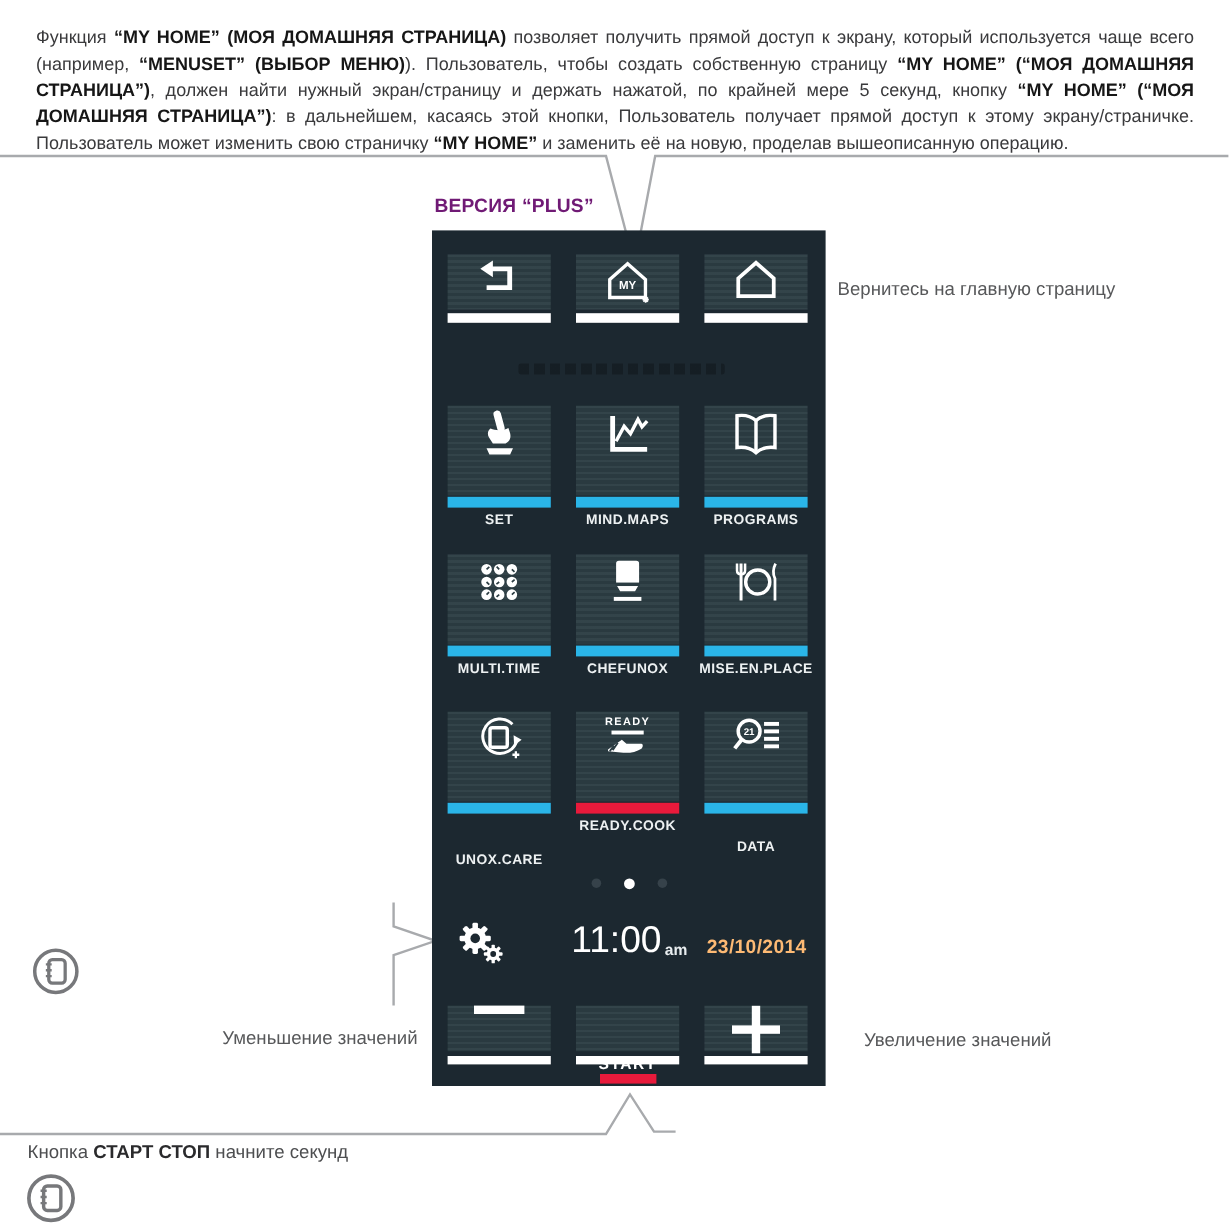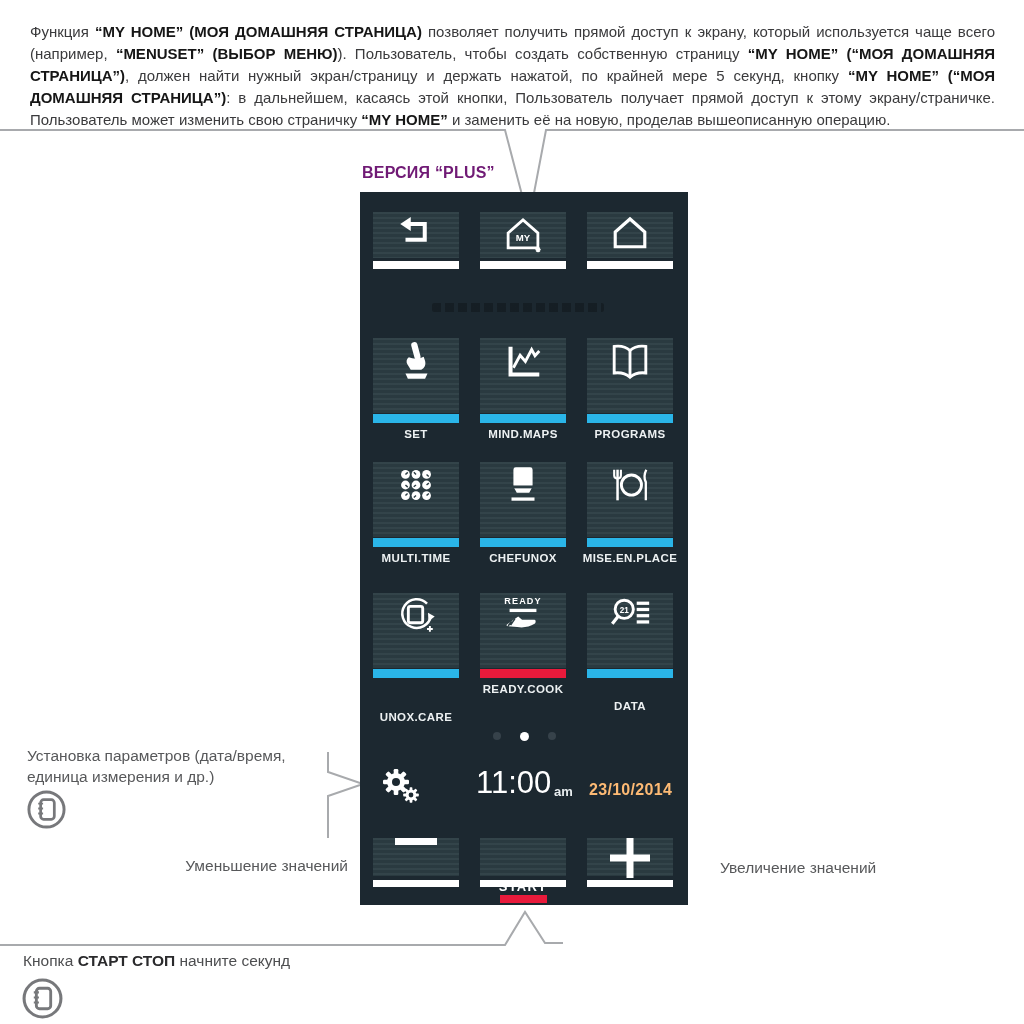--- a/index.html
+++ b/index.html
@@ -58,24 +58,21 @@
     <g fill="none" stroke="#a8aaad" stroke-width="2">
       <path d="M0 130 H505 L527 214"></path>
       <path d="M1024 130 H546 L530 214"></path>
       <path d="M328 752 V772 L363 784 L328 796 V838"></path>
       <path d="M0 945 H505 L525 912 L545 943 H563"></path>
     </g>
   </svg>
 
   <div class="version">ВЕРСИЯ “PLUS”</div>
 
-  <div class="ann" style="left:27px;top:745px;">
-    <div>Установка параметров (дата/время,</div>
-    <div>единица измерения и др.)</div>
-  </div>
+  <div class="ann" style="left:698px;top:231px;">Вернитесь на главную страницу</div>
   <div class="ann ann-right" style="right:676px;top:855px;">Уменьшение значений</div>
   <div class="ann" style="left:720px;top:857px;">Увеличение значений</div>
 
   <svg class="booklet" style="left:26px;top:789px;" width="41" height="41" viewBox="0 0 42 42">
     <circle cx="21" cy="21" r="18" fill="none" stroke="#77787b" stroke-width="3"></circle>
     <rect x="15" y="11" width="14" height="20" rx="3" fill="none" stroke="#77787b" stroke-width="2.8"></rect>
     <path d="M12.5 15 h5 M12.5 20 h5 M12.5 25 h5" stroke="#77787b" stroke-width="2"></path>
   </svg>
   <svg class="booklet" style="left:21px;top:977px;" width="43" height="43" viewBox="0 0 42 42">
     <circle cx="21" cy="21" r="18" fill="none" stroke="#77787b" stroke-width="3"></circle>

